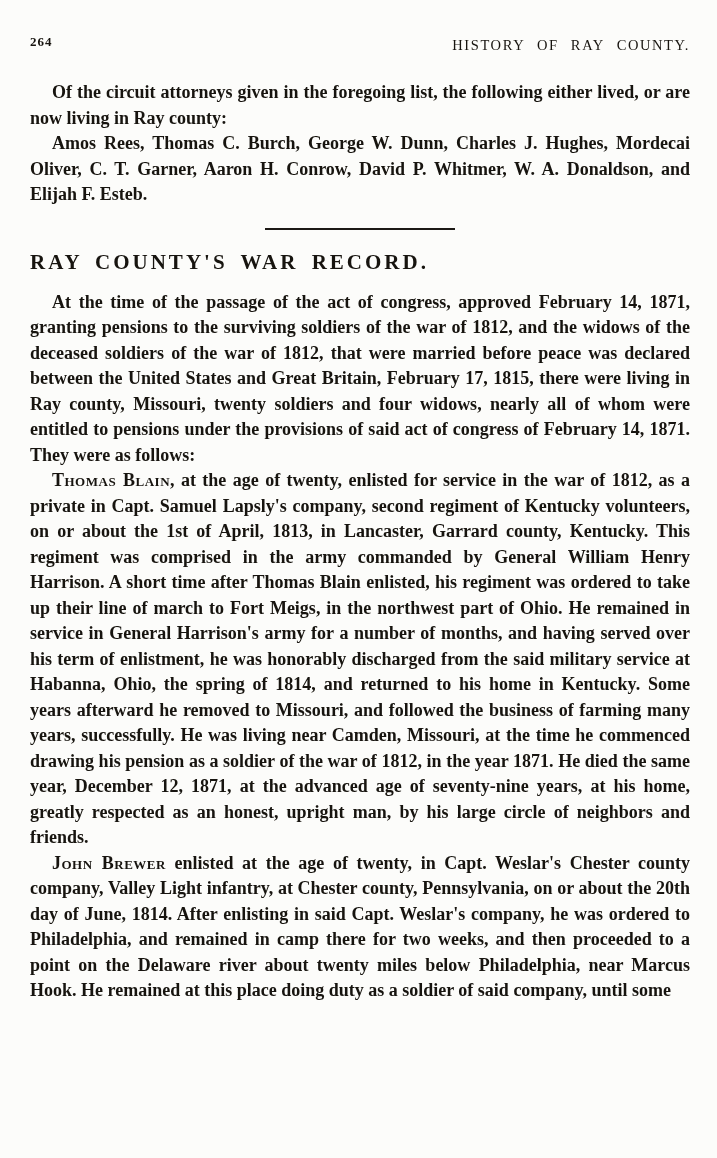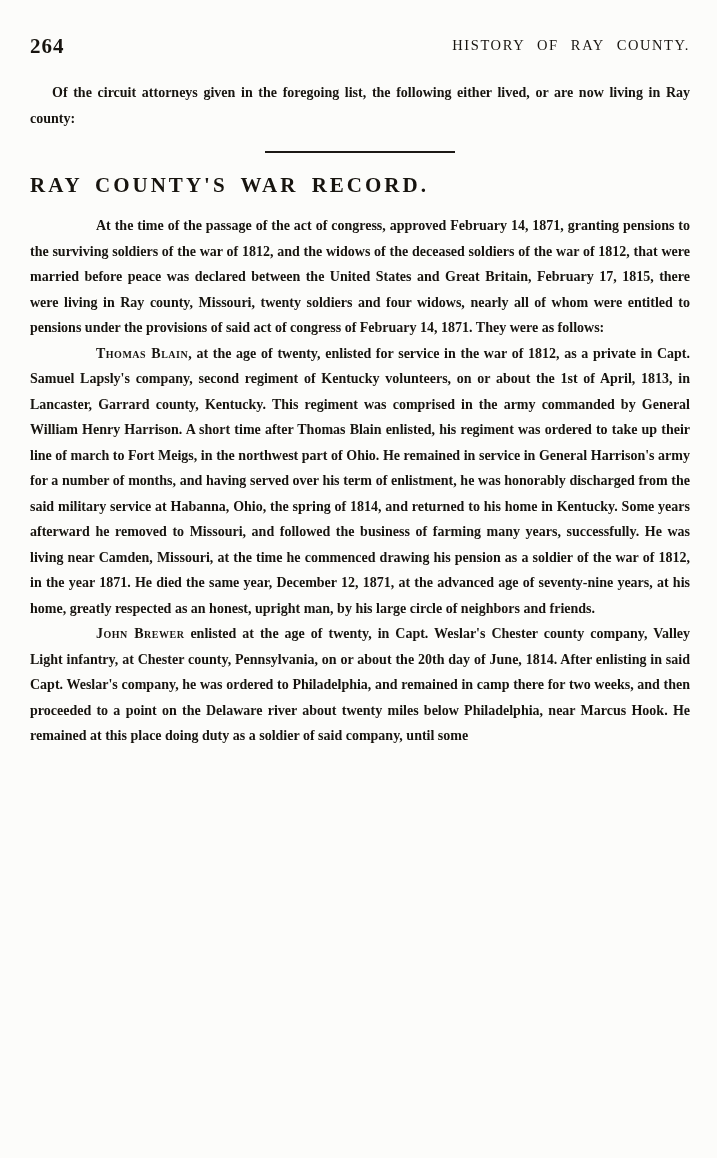--- a/index.html
+++ b/index.html
@@ -21,35 +21,35 @@
   }
   .page-header {
     position: relative;
     height: 22px;
     margin-bottom: 24px;
   }
   .page-number {
     position: absolute;
     left: 0;
     top: 0;
-    font-size: 21px;
+    font-size: 13px;
     font-weight: bold;
     letter-spacing: 1px;
   }
   .running-title {
     text-align: right;
     font-size: 14.5px;
     font-weight: normal;
     letter-spacing: 1.6px;
     word-spacing: 7px;
     padding-top: 3px;
   }
   .body-par {
     margin: 0;
-    font-size: 14px;
+    font-size: 18px;
     font-weight: bold;
     line-height: 25.5px;
     text-align: justify;
     text-indent: 22px;
   }
   .section-divider {
     display: block;
     width: 190px;
     border: none;
     border-top: 2.5px solid #1c1915;
@@ -60,35 +60,35 @@
     text-align: left;
     font-size: 21px;
     font-weight: bold;
     letter-spacing: 3px;
     word-spacing: 5px;
     line-height: 26px;
   }
   .lead-name {
     font-variant: small-caps;
     letter-spacing: 0.5px;
-    margin-left: 44px;
   }
 </style>
 </head>
 <body>
 
 <div class="page">
 
   <div class="page-header">
     <span class="page-number">264</span>
     <div class="running-title">HISTORY OF RAY COUNTY.</div>
   </div>
 
   <p class="body-par">Of the circuit attorneys given in the foregoing list, the following either lived, or are now living in Ray county:</p>
 
+  <p class="body-par">Amos Rees, Thomas C. Burch, George W. Dunn, Charles J. Hughes, Mordecai Oliver, C. T. Garner, Aaron H. Conrow, David P. Whitmer, W. A. Donaldson, and Elijah F. Esteb.</p>
 
 
   <hr class="section-divider">
 
   <h1 class="section-heading">RAY COUNTY'S WAR RECORD.</h1>
 
   <p class="body-par"><span class="lead-name"></span><span>At the time of the passage of the act of congress, approved February 14, 1871, granting pensions to the surviving soldiers of the war of 1812, and the widows of the deceased soldiers of the war of 1812, that were married before peace was declared between the United States and Great Britain, February 17, 1815, there were living in Ray county, Missouri, twenty soldiers and four widows, nearly all of whom were entitled to pensions under the provisions of said act of congress of February 14, 1871. They were as follows:</span></p>
 
   <p class="body-par"><span class="lead-name">Thomas Blain</span><span>, at the age of twenty, enlisted for service in the war of 1812, as a private in Capt. Samuel Lapsly's company, second regiment of Kentucky volunteers, on or about the 1st of April, 1813, in Lancaster, Garrard county, Kentucky.  This regiment was comprised in the army commanded by General William Henry Harrison.  A short time after Thomas Blain enlisted, his regiment was ordered to take up their line of march to Fort Meigs, in the northwest part of Ohio.  He remained in service in General Harrison's army for a number of months, and having served over his term of enlistment, he was honorably discharged from the said military service at Habanna, Ohio, the spring of 1814, and returned to his home in Kentucky.  Some years afterward he removed to Missouri, and followed the business of farming many years, successfully.  He was living near Camden, Missouri, at the time he commenced drawing his pension as a soldier of the war of 1812, in the year 1871.  He died the same year, December 12, 1871, at the advanced age of seventy-nine years, at his home, greatly respected as an honest, upright man, by his large circle of neighbors and friends.</span></p>
 

